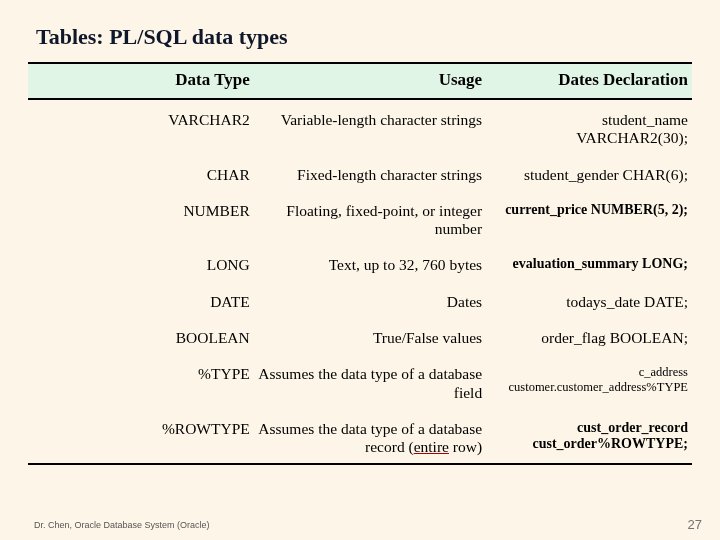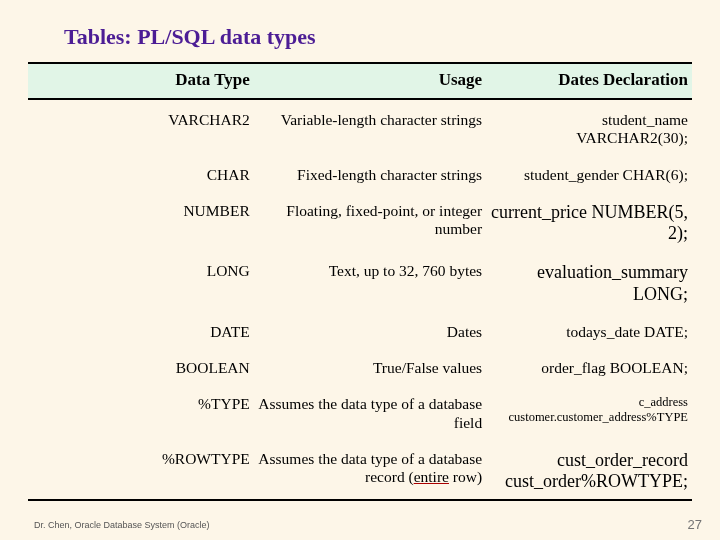--- a/index.html
+++ b/index.html
@@ -15,22 +15,22 @@
   .slide {
     position: relative;
     width: 720px;
     height: 540px;
     box-sizing: border-box;
     padding: 24px 28px 0 28px;
   }
   .title {
     font-size: 22px;
     font-weight: bold;
-    margin: 0 0 12px 36px;
-    color: #4c1d95;
+    margin: 0 0 12px 8px;
+    color: #0f172a;
   }
   table {
     width: 100%;
     border-collapse: collapse;
     table-layout: fixed;
   }
   col.c1 { width: 34%; }
   col.c2 { width: 35%; }
   col.c3 { width: 31%; }
   thead th {
@@ -45,21 +45,21 @@
   tbody td {
     text-align: right;
     vertical-align: top;
     font-size: 15.5px;
     padding: 11px 4px 7px 4px;
     line-height: 1.18;
   }
   tbody tr.last td {
     border-bottom: 2.5px solid #000;
   }
-  .small { font-size: 18px; }
+  .small { font-size: 14px; font-weight: bold; }
   .smaller { font-size: 12.5px; }
   .footer-left {
     position: absolute;
     bottom: 10px;
     left: 18px;
     font-family: Liberation Sans, sans-serif;
     font-size: 9px;
     color: #555;
     padding-left: 16px;
   }

